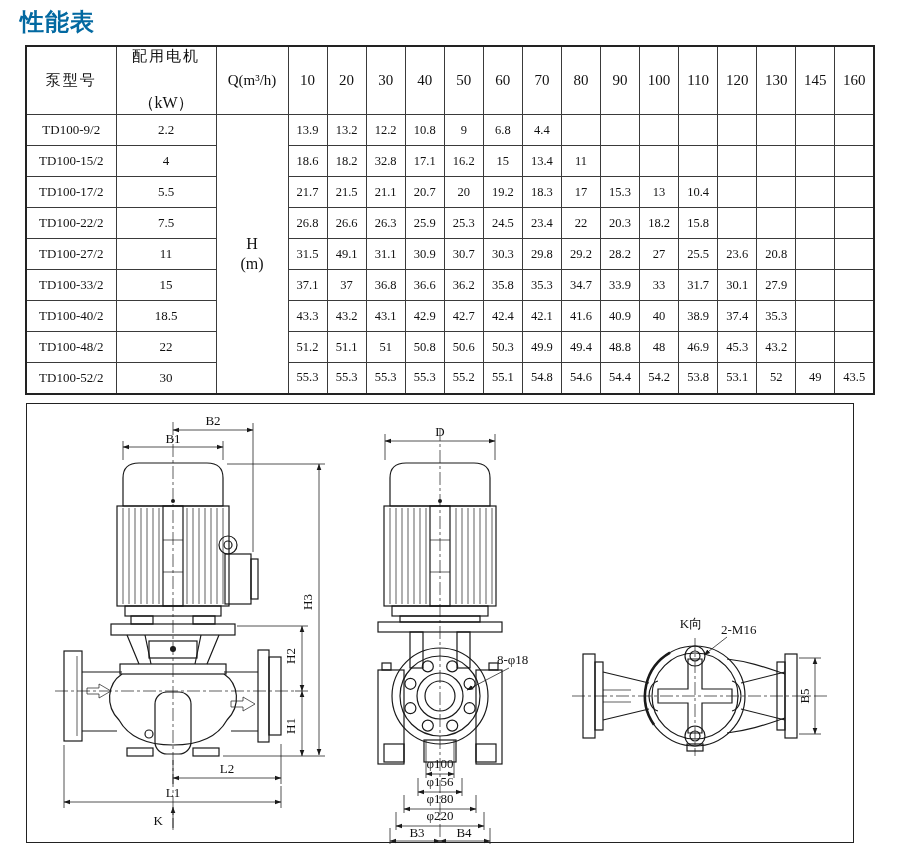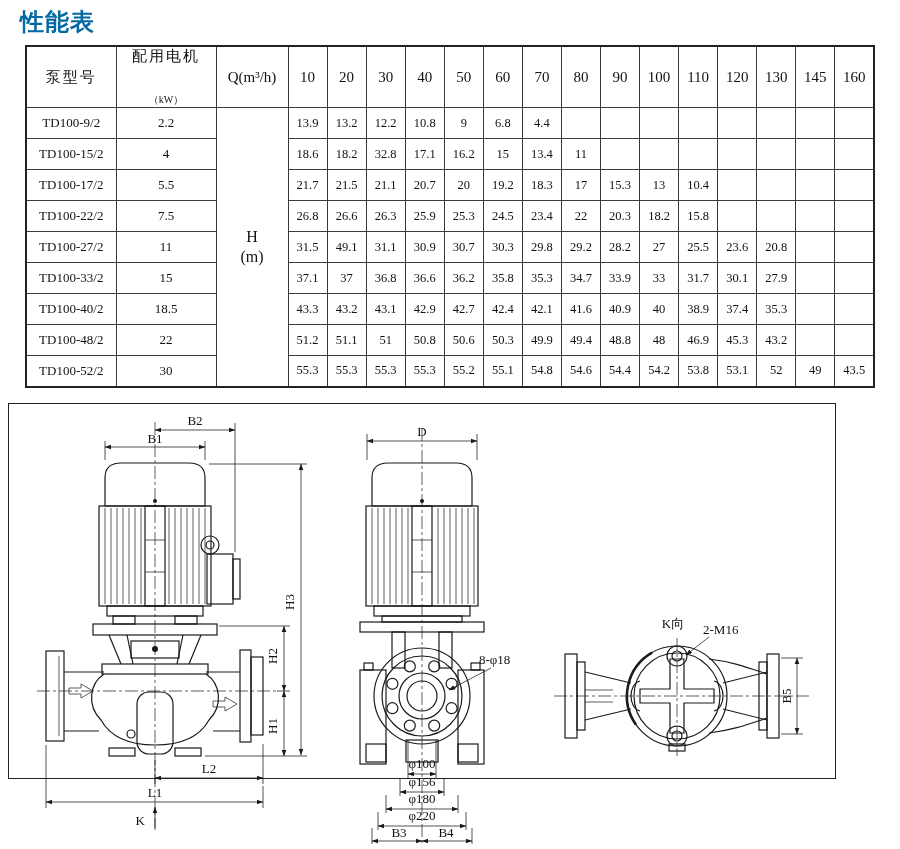--- a/index.html
+++ b/index.html
@@ -13,22 +13,22 @@
          padding:0;font-weight:normal;overflow:hidden;}
   table.perf thead tr{height:46px;}
   table.perf tbody tr{height:31px;}
   th.h-model,th.h-motor{font-size:15px;letter-spacing:2px;}
   th.h-q{font-size:15px;}
   th.h-flow{font-size:15px;}
   td.model-cell{font-size:13px;}
   td.kw-cell{font-size:13px;}
   td.val-cell{font-size:12.5px;}
   td.h-cell{font-size:16px;line-height:1.25;}
-  .motor-sub{display:block;font-size:10px;letter-spacing:0;margin-top:27px;}
-  .draw-box{position:absolute;left:8px;top:403px;width:828px;height:376px;
+  .motor-sub{display:block;font-size:16px;letter-spacing:0;margin-top:27px;}
+  .draw-box{position:absolute;left:26px;top:403px;width:828px;height:440px;
             border:1.5px solid #222;box-sizing:border-box;}
   svg text{font-family:"Liberation Serif",serif;font-size:13px;fill:#111;}
   .ol{stroke:#1a1a1a;fill:none;stroke-width:1.2;}
   .thin{stroke-width:.7;}
   .dim{stroke:#1a1a1a;fill:none;stroke-width:.75;}
   .cl{stroke:#1a1a1a;fill:none;stroke-width:.7;stroke-dasharray:13 3 3 3;}
   .heavy{stroke:#1a1a1a;fill:none;stroke-width:2.6;}
 </style>
 </head>
 <body>

